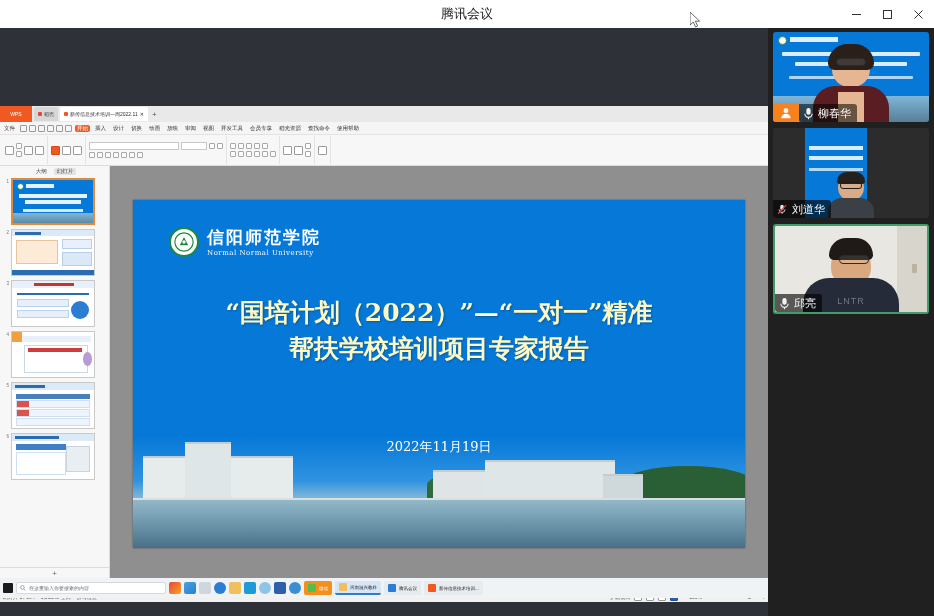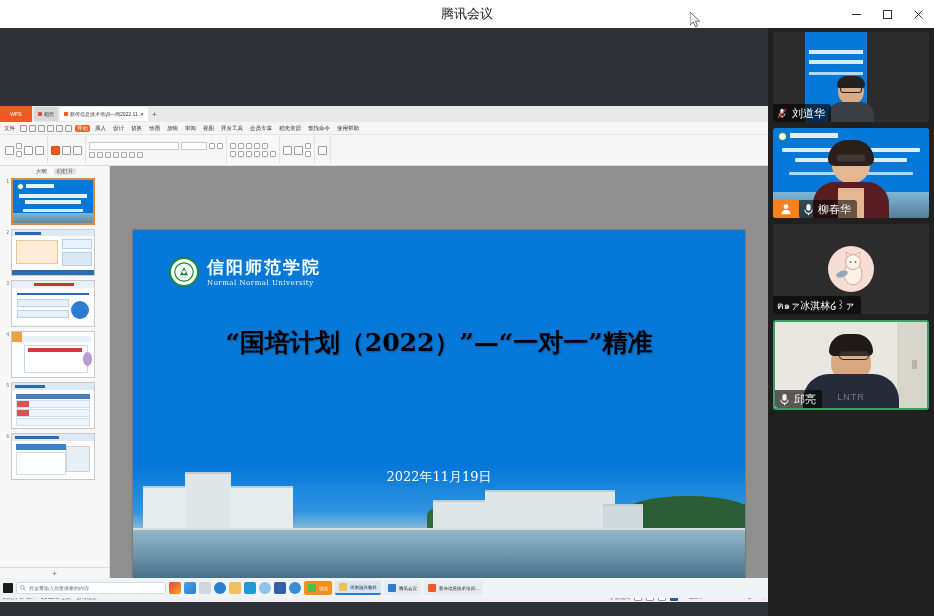--- a/index.html
+++ b/index.html
@@ -93,31 +93,31 @@
   .thumbs-list { flex: 1; overflow: hidden; padding: 2px 4px; display: flex; flex-direction: column; gap: 4px; }
   .thumb-row { display: flex; gap: 2px; align-items: flex-start; }
   .thumb-num { font-size: 4.5px; color: #777; width: 5px; text-align: right; padding-top: 1px; }
   .thumb {
     width: 84px; height: 47px; background: #fff; border: 1px solid #c9c9c9; position: relative; overflow: hidden;
   }
   .thumb.sel { border: 2px solid #e08a3c; }
   .thumbs-footer { height: 11px; border-top: 1px solid #dcdcdc; display: flex; align-items: center; justify-content: center; font-size: 8px; color: #666; }
 
   
-  .editor { flex: 1; position: relative; background: #8f8f8f; display: flex; align-items: flex-end; justify-content: center; padding-top: 4px; }
+  .editor { flex: 1; position: relative; background: #8f8f8f; display: flex; align-items: center; justify-content: center; padding-top: 4px; }
   .slide-frame { width: 612px; height: 348px; background: #0578d8; position: relative; overflow: hidden; box-shadow: 0 0 2px rgba(0,0,0,.4); }
 
   
   .slide-logo { position: absolute; left: 36px; top: 26px; display: flex; align-items: center; gap: 8px; }
   .logo-mark { width: 30px; height: 30px; border-radius: 50%; background: #fff; border: 2px solid #1a8a3c; display: flex; align-items: center; justify-content: center; }
   .logo-mark svg { width: 20px; height: 20px; }
   .logo-text-cn { color: #fff; font-size: 17px; font-weight: bold; letter-spacing: 2px; font-family: "DejaVu Serif", serif; }
   .logo-text-en { color: #fff; font-size: 7px; letter-spacing: .5px; font-family: "DejaVu Serif", serif; }
   .slide-title {
-    position: absolute; left: 0; right: 0; top: 95px; text-align: center; color: #000000;
+    position: absolute; left: 0; right: 0; top: 95px; text-align: center; color: #fef9c3;
     font-size: 25px; font-weight: bold; line-height: 1.42; font-family: "DejaVu Serif", serif;
     text-shadow: 1px 1px 2px rgba(0,0,0,.25); padding: 0 14px;
   }
   .slide-sub {
     position: absolute; left: 0; right: 0; top: 204px; text-align: center; color: #fff;
     font-size: 19px; font-weight: bold; font-family: "DejaVu Serif", serif;
     text-shadow: 1px 1px 2px rgba(0,0,0,.25);
   }
   .slide-date {
     position: absolute; left: 0; right: 0; top: 238px; text-align: center; color: #fff;
@@ -472,20 +472,21 @@
                 </svg>
               </div>
               <div>
                 <div class="logo-text-cn">信阳师范学院</div>
                 <div class="logo-text-en">Normal Normal University</div>
               </div>
             </div>
 
             <div class="slide-title">
               <div>“国培计划（2022）”—“一对一”精准</div>
+              <div>帮扶学校培训项目专家报告</div>
             </div>
             <div class="slide-date">2022年11月19日</div>
           </div>
         </div>
       </div>
 
       <div class="wps-notes">
         <span>单击此处添加备注</span>
       </div>
 
@@ -544,20 +545,53 @@
         <span>新传信息技术培训...</span>
       </span>
     </div>
 
   </div>
 
   <div class="sidebar">
 
     <div class="tile">
       <div class="tile-media">
+        <div class="mini-slide">
+          <div style="position:absolute;left:5px;top:4px;width:9px;height:9px;border-radius:50%;background:#fff;border:1px solid #1a8a3c"></div>
+          <div style="position:absolute;left:17px;top:5px;width:48px;height:5px;background:rgba(255,255,255,.88)"></div>
+          <div class="mini-line" style="top:20px;"></div>
+          <div class="mini-line" style="top:30px;left:14%;right:14%;"></div>
+          <div class="mini-line" style="top:44px;left:10%;right:10%;height:3px;opacity:.8"></div>
+          <div style="position:absolute;left:0;bottom:0;width:100%;height:26px;background:linear-gradient(#7fb6d8,#577f98)"></div>
+        </div>
+
+        <div style="position:absolute;left:50%;top:17px;transform:translateX(-50%);width:38px;height:38px;border-radius:50% 50% 46% 46%;background:#e6b592"></div>
+        <div style="position:absolute;left:50%;top:12px;transform:translateX(-50%);width:46px;height:26px;border-radius:23px 23px 8px 8px;background:#2b1f1a"></div>
+        <div style="position:absolute;left:50%;top:26px;transform:translateX(-50%);width:30px;height:8px;border-radius:4px;border:1.6px solid #2b2b2b;background:rgba(255,255,255,.12)"></div>
+        <div style="position:absolute;left:50%;bottom:0;transform:translateX(-50%);width:76px;height:36px;border-radius:22px 22px 0 0;background:#5a1d22"></div>
+        <div style="position:absolute;left:50%;bottom:0;transform:translateX(-50%);width:26px;height:30px;background:#e6b592"></div>
+      </div>
+      <div class="spk-badge">
+        <svg width="12" height="12" viewBox="0 0 14 14">
+          <circle cx="7" cy="4.3" r="2.8" fill="#fff"></circle>
+          <path d="M1.6 13c0-3 2.4-5 5.4-5s5.4 2 5.4 5z" fill="#fff"></path>
+        </svg>
+      </div>
+      <div class="tile-label" style="left:26px;background:rgba(0,0,0,.55)">
+        <svg class="mic" viewBox="0 0 11 14">
+          <rect x="3.2" y="1" width="4.6" height="7.4" rx="2.3" fill="#f2f2f2"></rect>
+          <path d="M1.6 7.2a3.9 3.9 0 0 0 7.8 0" fill="none" stroke="#f2f2f2" stroke-width="1.2"></path>
+          <line x1="5.5" y1="11.1" x2="5.5" y2="13.2" stroke="#f2f2f2" stroke-width="1.2"></line>
+        </svg>
+        <span class="tile-name">柳春华</span>
+      </div>
+    </div>
+
+    <div class="tile">
+      <div class="tile-media">
         <div style="position:absolute;inset:0;background:#2c2c2c"></div>
         <div style="position:absolute;left:32px;top:0;width:62px;height:100%;background:#0578d8"></div>
         <div style="position:absolute;left:36px;top:18px;width:54px;height:4px;background:rgba(255,255,255,.85)"></div>
         <div style="position:absolute;left:36px;top:28px;width:54px;height:4px;background:rgba(255,255,255,.85)"></div>
         <div style="position:absolute;left:36px;top:40px;width:54px;height:3px;background:rgba(255,255,255,.7)"></div>
         <div style="position:absolute;left:50%;top:46px;transform:translateX(-50%);width:26px;height:27px;border-radius:50%;background:#d9ab86"></div>
         <div style="position:absolute;left:50%;top:44px;transform:translateX(-50%);width:28px;height:12px;border-radius:14px 14px 4px 4px;background:#24201e"></div>
         <div style="position:absolute;left:50%;top:54px;transform:translateX(-50%);width:22px;height:7px;border-radius:3px;border:1.4px solid #1c1c1c"></div>
         <div style="position:absolute;left:50%;bottom:0;transform:translateX(-50%);width:46px;height:20px;border-radius:14px 14px 0 0;background:#3b4046"></div>
       </div>
@@ -565,74 +599,21 @@
         <svg class="mic" viewBox="0 0 14 14">
           <rect x="4.2" y="1" width="4.4" height="7" rx="2.2" fill="#e8e8e8"></rect>
           <path d="M2.6 6.9a3.8 3.8 0 0 0 7.6 0" fill="none" stroke="#e8e8e8" stroke-width="1.1"></path>
           <line x1="6.4" y1="10.6" x2="6.4" y2="12.6" stroke="#e8e8e8" stroke-width="1.1"></line>
           <line x1="1.4" y1="12.4" x2="11.6" y2="1.4" stroke="#e03a3a" stroke-width="1.5"></line>
         </svg>
         <span class="tile-name">刘道华</span>
       </div>
     </div>
 
-    <div class="tile">
-      <div class="tile-media">
-        <div class="mini-slide">
-          <div style="position:absolute;left:5px;top:4px;width:9px;height:9px;border-radius:50%;background:#fff;border:1px solid #1a8a3c"></div>
-          <div style="position:absolute;left:17px;top:5px;width:48px;height:5px;background:rgba(255,255,255,.88)"></div>
-          <div class="mini-line" style="top:20px;"></div>
-          <div class="mini-line" style="top:30px;left:14%;right:14%;"></div>
-          <div class="mini-line" style="top:44px;left:10%;right:10%;height:3px;opacity:.8"></div>
-          <div style="position:absolute;left:0;bottom:0;width:100%;height:26px;background:linear-gradient(#7fb6d8,#577f98)"></div>
-        </div>
-
-        <div style="position:absolute;left:50%;top:17px;transform:translateX(-50%);width:38px;height:38px;border-radius:50% 50% 46% 46%;background:#e6b592"></div>
-        <div style="position:absolute;left:50%;top:12px;transform:translateX(-50%);width:46px;height:26px;border-radius:23px 23px 8px 8px;background:#2b1f1a"></div>
-        <div style="position:absolute;left:50%;top:26px;transform:translateX(-50%);width:30px;height:8px;border-radius:4px;border:1.6px solid #2b2b2b;background:rgba(255,255,255,.12)"></div>
-        <div style="position:absolute;left:50%;bottom:0;transform:translateX(-50%);width:76px;height:36px;border-radius:22px 22px 0 0;background:#5a1d22"></div>
-        <div style="position:absolute;left:50%;bottom:0;transform:translateX(-50%);width:26px;height:30px;background:#e6b592"></div>
-      </div>
-      <div class="spk-badge">
-        <svg width="12" height="12" viewBox="0 0 14 14">
-          <circle cx="7" cy="4.3" r="2.8" fill="#fff"></circle>
-          <path d="M1.6 13c0-3 2.4-5 5.4-5s5.4 2 5.4 5z" fill="#fff"></path>
-        </svg>
-      </div>
-      <div class="tile-label" style="left:26px;background:rgba(0,0,0,.55)">
-        <svg class="mic" viewBox="0 0 11 14">
-          <rect x="3.2" y="1" width="4.6" height="7.4" rx="2.3" fill="#f2f2f2"></rect>
-          <path d="M1.6 7.2a3.9 3.9 0 0 0 7.8 0" fill="none" stroke="#f2f2f2" stroke-width="1.2"></path>
-          <line x1="5.5" y1="11.1" x2="5.5" y2="13.2" stroke="#f2f2f2" stroke-width="1.2"></line>
-        </svg>
-        <span class="tile-name">柳春华</span>
-      </div>
-    </div>
-
-
-    <div class="tile">
-      <div class="tile-media">
-        <div style="position:absolute;inset:0;background:#2c2c2c"></div>
-        <div class="avatar-circle">
-          <div style="position:absolute;inset:0;background:#f7ddd4"></div>
-          <svg viewBox="0 0 46 46" style="position:absolute;inset:0">
-            <ellipse cx="25" cy="28" rx="9" ry="11" fill="#fdf2ec" stroke="#d9a890" stroke-width="1"></ellipse>
-            <circle cx="25" cy="16" r="7.5" fill="#fdf2ec" stroke="#d9a890" stroke-width="1"></circle>
-            <path d="M19 11 L18 6 L23 9 Z" fill="#fdf2ec" stroke="#d9a890" stroke-width="0.8"></path>
-            <path d="M31 11 L32 6 L27 9 Z" fill="#fdf2ec" stroke="#d9a890" stroke-width="0.8"></path>
-            <circle cx="22.5" cy="16" r="0.9" fill="#8a6150"></circle>
-            <circle cx="27.5" cy="16" r="0.9" fill="#8a6150"></circle>
-            <ellipse cx="14" cy="28" rx="6" ry="3.2" fill="#8fa8c0" transform="rotate(-18 14 28)"></ellipse>
-          </svg>
-        </div>
-      </div>
-      <div class="tile-label">
-        <span class="tile-name" style="font-size:10px">ฅ๑ァ冰淇林໒꒱ァ</span>
-      </div>
-    </div>
+
 
     <div class="tile active">
       <div class="tile-media">
         <div style="position:absolute;inset:0;background:#e9e7e2"></div>
         <div style="position:absolute;right:0;top:0;width:30px;height:100%;background:#d8d5cd"></div>
         <div style="position:absolute;right:10px;top:38px;width:5px;height:9px;background:#b9b39f;border-radius:1px"></div>
         <div style="position:absolute;left:50%;top:18px;transform:translateX(-50%);width:40px;height:43px;border-radius:50% 50% 45% 45%;background:#d9a87e"></div>
         <div style="position:absolute;left:50%;top:12px;transform:translateX(-50%);width:44px;height:22px;border-radius:22px 22px 6px 6px;background:#1f1a17"></div>
         <div style="position:absolute;left:52%;top:29px;transform:translateX(-50%);width:30px;height:9px;border-radius:4px;border:1.6px solid #2a2a2a;background:rgba(255,255,255,.1)"></div>
         <div style="position:absolute;left:50%;bottom:0;transform:translateX(-50%);width:96px;height:34px;border-radius:26px 26px 0 0;background:#252b38"></div>

